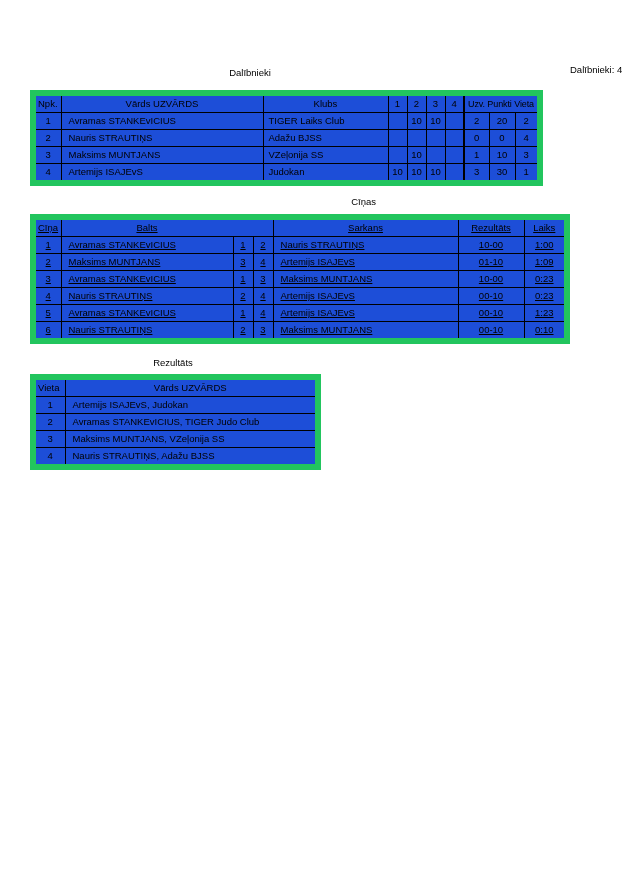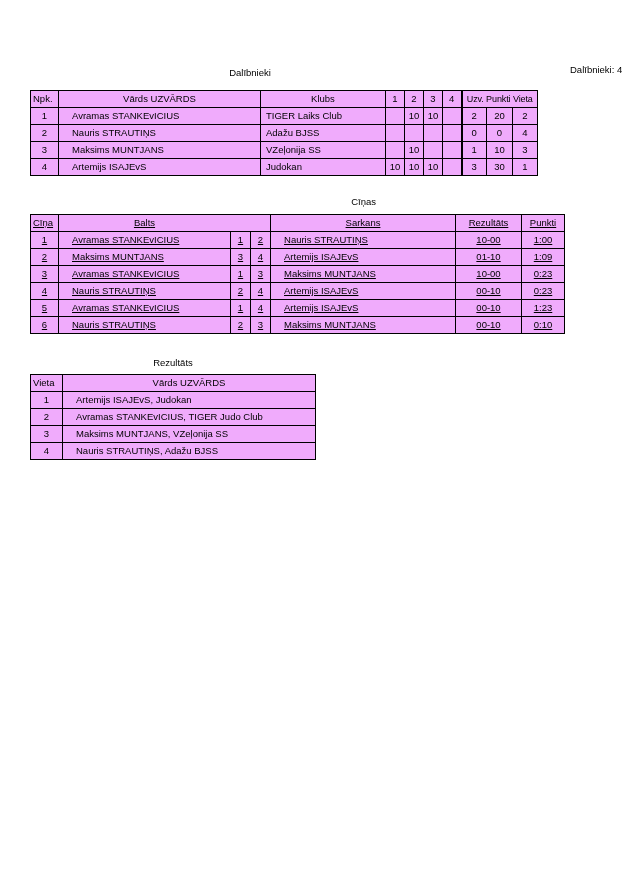--- a/index.html
+++ b/index.html
@@ -12,32 +12,32 @@
     font-size:22px; font-weight:bold; white-space:pre; letter-spacing:0.2px;
   }
   .lbl { position:absolute; font-size:9.5px; white-space:nowrap; }
   .lbl-participants { top:67px; left:190px; width:120px; text-align:center; }
   .lbl-fights       { top:196px; left:256px; width:120px; text-align:right; }
   .lbl-results      { top:357px; left:113px; width:120px; text-align:center; }
   .count { position:absolute; top:64px; left:538px; font-size:9.5px; white-space:nowrap;margin-left:32px; }
 
   table {
     position:absolute; border-collapse:collapse; table-layout:fixed;
-    font-size:9.5px; border:1px solid #22c55e; background:#f0abfc;
+    font-size:9.5px; border:6px solid #22c55e; background:#1d4ed8;
   }
   .t1 { left:30px; top:90px;  width:507px; }
   .t2 { left:30px; top:214px; width:534px;text-decoration:underline; }
   .t3 { left:30px; top:374px; width:285px; }
   th, td {
     border:1px solid #000; height:16px; line-height:16px; padding:0;
     overflow:hidden; white-space:nowrap; font-weight:normal;
     vertical-align:middle; text-align:center; font-size:9.5px;
   }
   th.al, td.al { text-align:left; padding-left:2px; }
-  td.name { text-align:left; padding-left:13px;margin-left:20px; }
+  td.name { text-align:left; padding-left:7px;margin-left:20px; }
   td.club { text-align:left; padding-left:5px; }
   .thick-l { border-left:2px solid #000; }
   th.summary { font-size:9px; letter-spacing:-0.1px; }
   th.balts-hdr { padding-right:40px; }
 </style>
 </head>
 <body>
 
 <div class="page">
 
@@ -132,21 +132,21 @@
       <col style="width:185px">
         <col style="width:66px">
         <col style="width:43px">
     </colgroup>
     <thead>
       <tr>
         <th class="al">Cīņa</th>
         <th colspan="3" class="balts-hdr">Balts</th>
         <th>Sarkans</th>
         <th>Rezultāts</th>
-        <th>Punkti</th>
+        <th>Laiks</th>
       </tr>
     </thead>
     <tbody>
       <tr>
         <td>1</td>
         <td class="name">Avramas STANKEvICIUS</td>
         <td>1</td>
         <td>2</td>
         <td class="name">Nauris STRAUTIŅS</td>
         <td>10-00</td>

